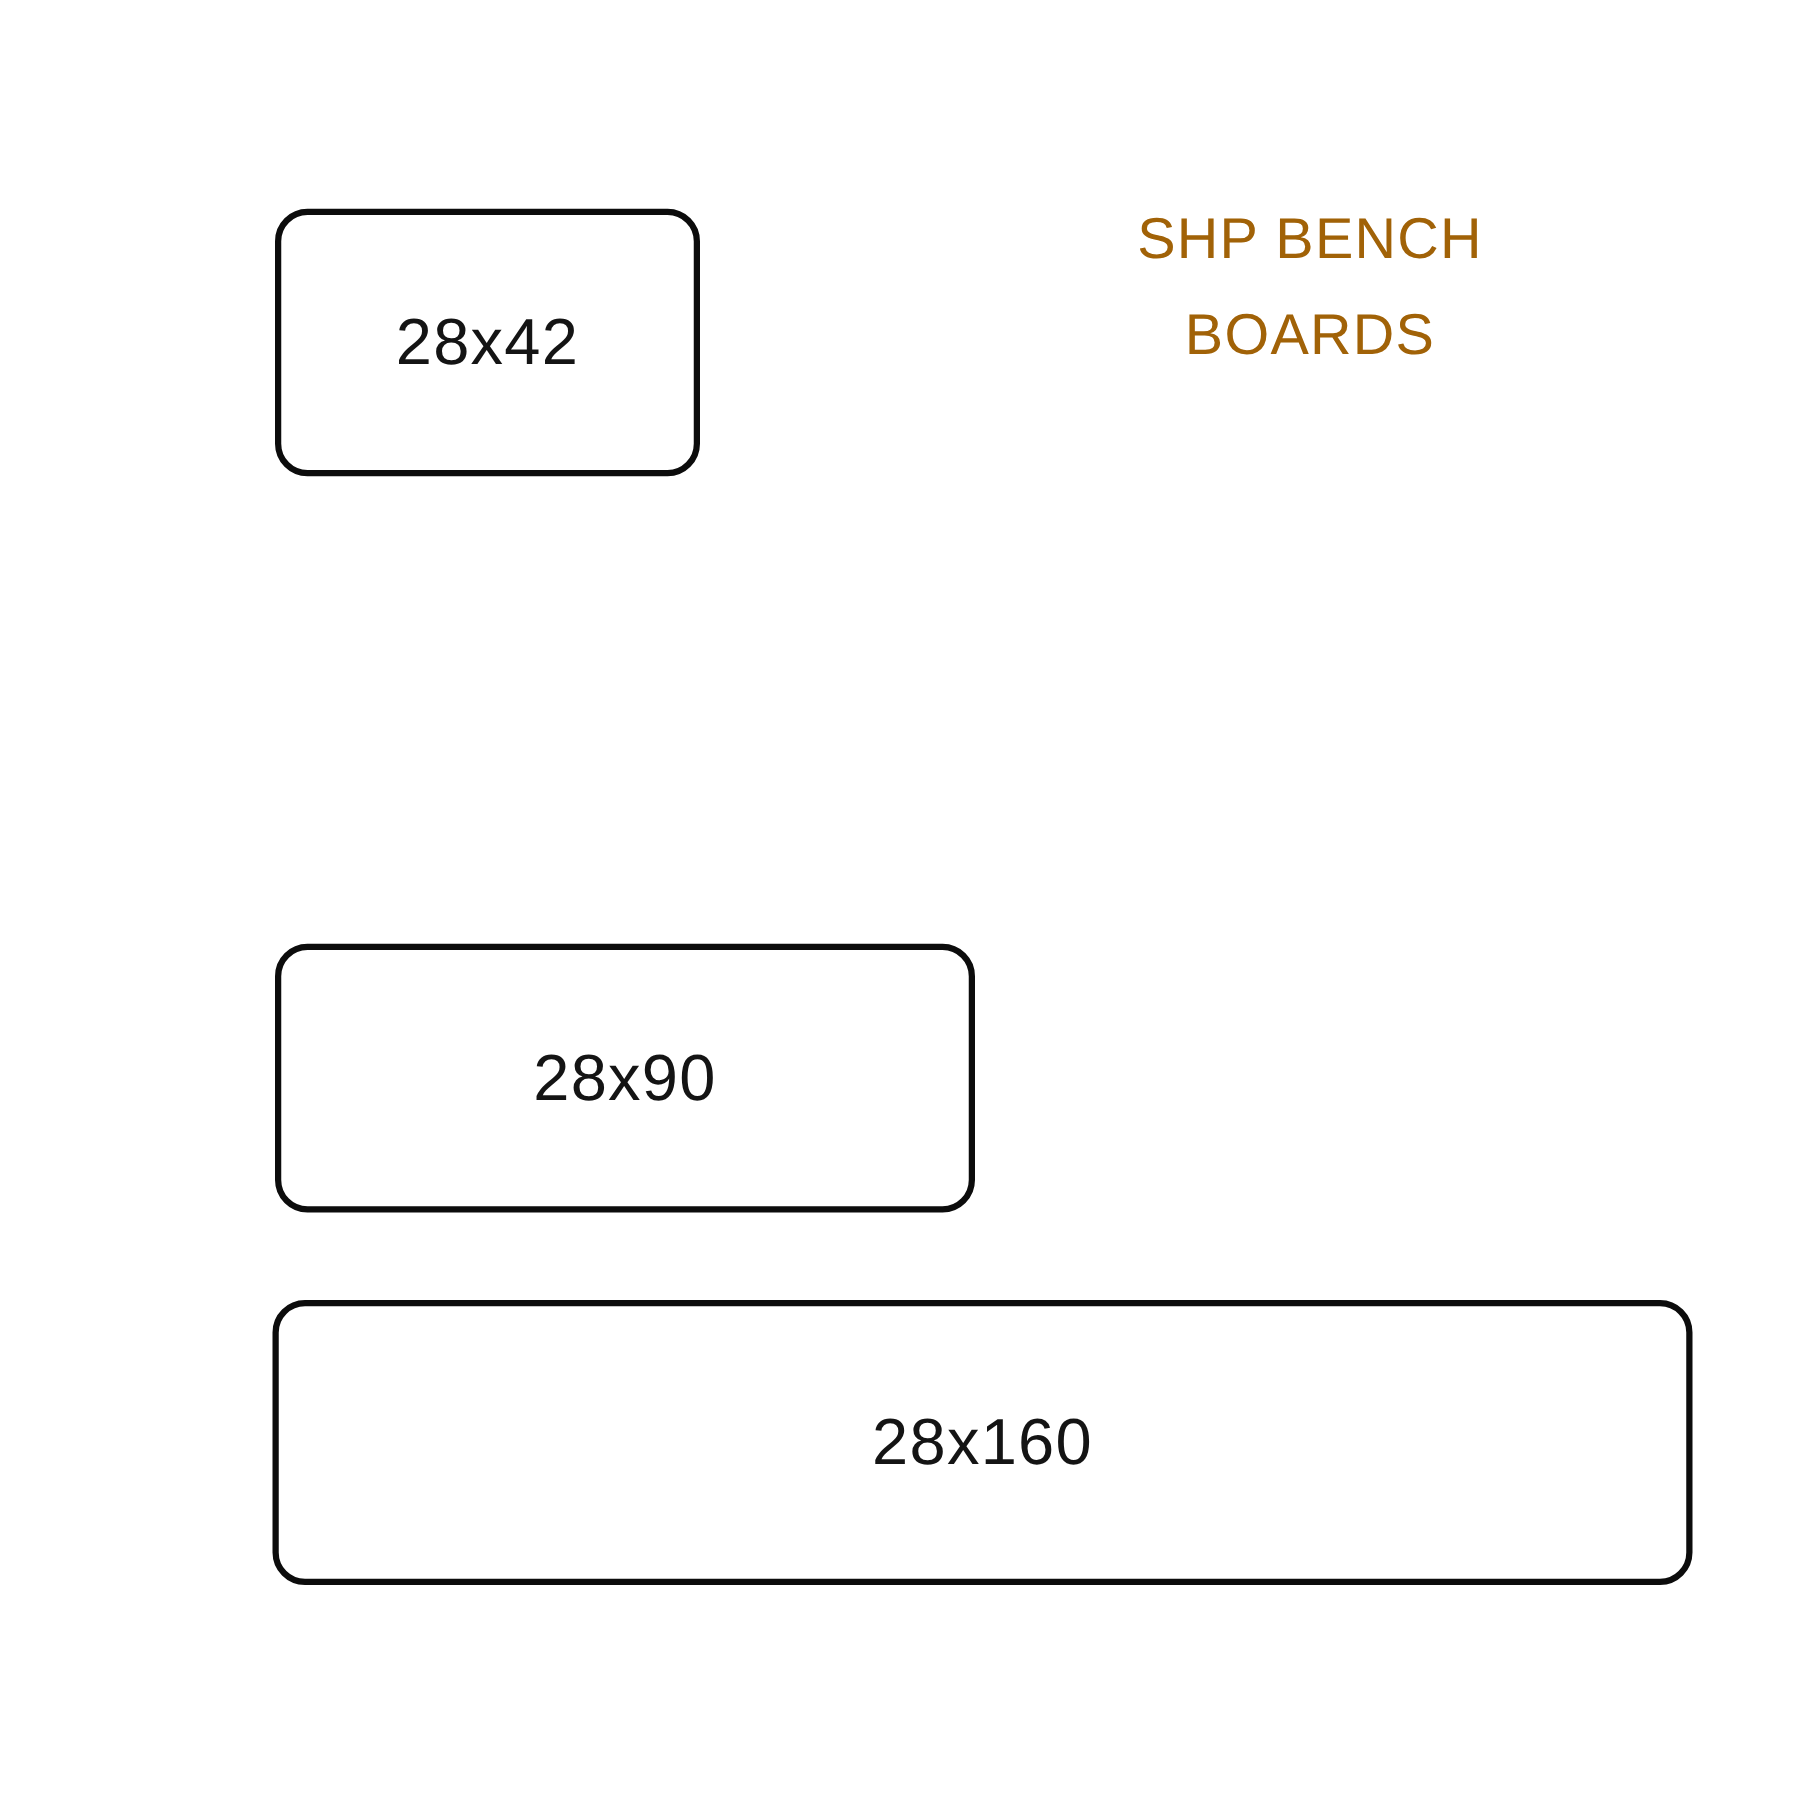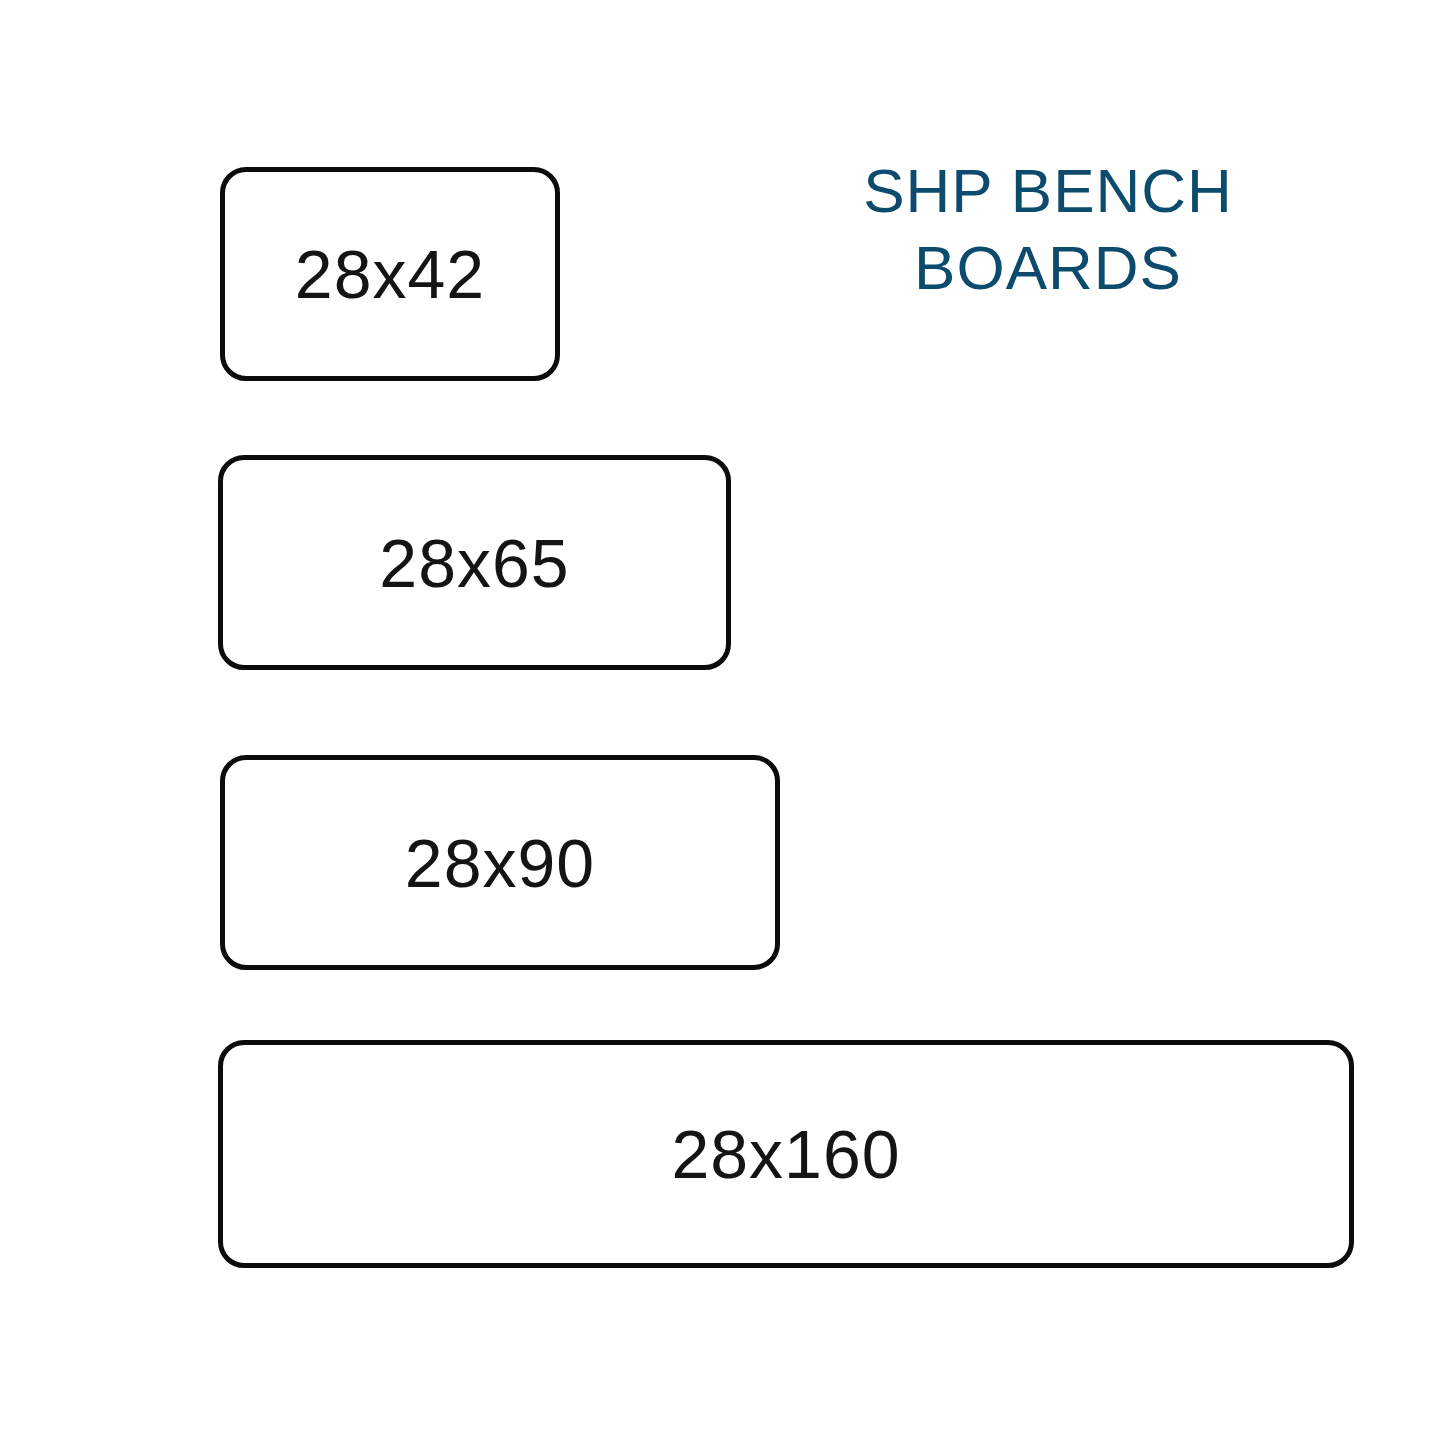--- a/index.html
+++ b/index.html
@@ -20,58 +20,55 @@
     position: absolute;
     box-sizing: border-box;
     background: #ffffff;
     border: 5px solid #0c0c0c;
     border-radius: 26px;
     display: flex;
     align-items: center;
     justify-content: center;
   }
   .board-label {
-    font-size: 68px;
+    font-size: 52px;
     color: #141414;
     letter-spacing: 1px;
     white-space: nowrap;
   }
   .board-1 { left: 220px; top: 167px;  width: 340px;  height: 214px; }
   .board-2 { left: 218px; top: 455px;  width: 513px;  height: 215px; }
   .board-3 { left: 220px; top: 755px;  width: 560px;  height: 215px; }
   .board-4 { left: 218px; top: 1040px; width: 1136px; height: 228px; }
   .title {
     position: absolute;
     left: 848px;
     top: 152px;
     width: 400px;
     text-align: center;
-    font-size: 62px;
+    font-size: 46px;
     line-height: 77px;
-    color: #0c4a6e;
+    color: #a16207;
     letter-spacing: 1px;
   }
 </style>
 </head>
 <body>
 
 <div class="canvas">
 
   <div class="title">
     <div>SHP BENCH</div>
     <div>BOARDS</div>
   </div>
 
   <div class="board board-1">
     <span class="board-label">28x42</span>
   </div>
 
-  <div class="board board-2">
-    <span class="board-label">28x65</span>
-  </div>
 
   <div class="board board-3">
     <span class="board-label">28x90</span>
   </div>
 
   <div class="board board-4">
     <span class="board-label">28x160</span>
   </div>
 
 </div>

